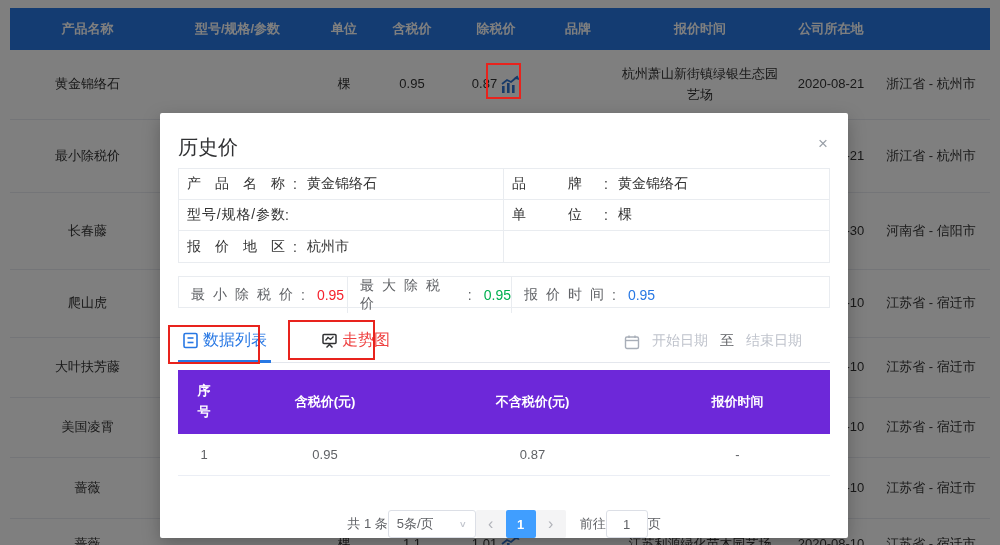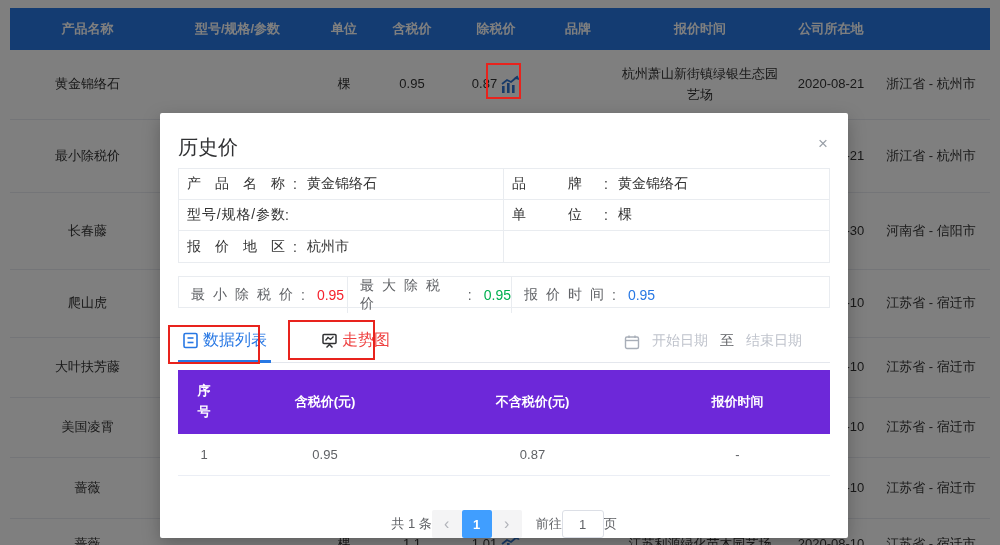--- a/index.html
+++ b/index.html
@@ -339,20 +339,24 @@
     <div class="grid4 pt-row">
       <div>1</div>
       <div>0.95</div>
       <div>0.87</div>
       <div>-</div>
     </div>
   </div>
 
   <div class="pagination">
     <span>共 1 条</span>
+    <div class="select-box">
+      <span>5条/页</span>
+      <span class="chev-down">∨</span>
+    </div>
     <div class="page-btn">‹</div>
     <div class="page-num">1</div>
     <div class="page-btn">›</div>
     <span style="margin-left:14px">前往</span>
     <input class="goto-input" value="1" style="">
     <span>页</span>
   </div>
 </div>
 
 <div class="anno anno-icon"></div>

